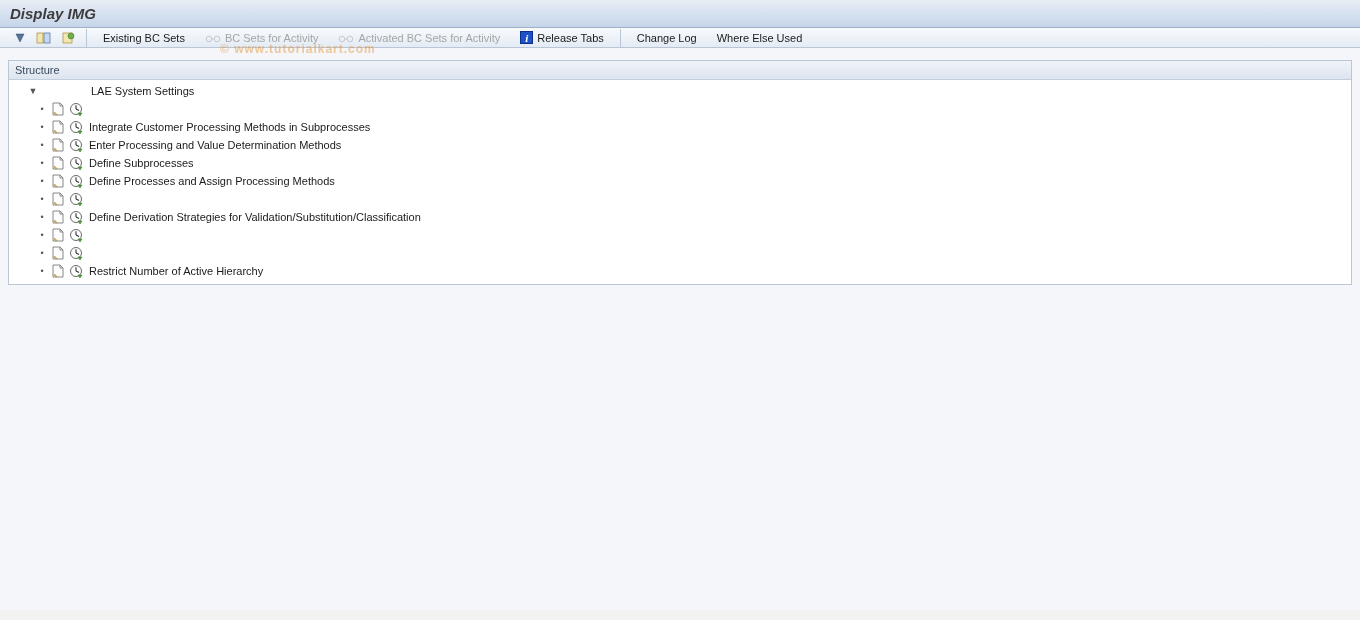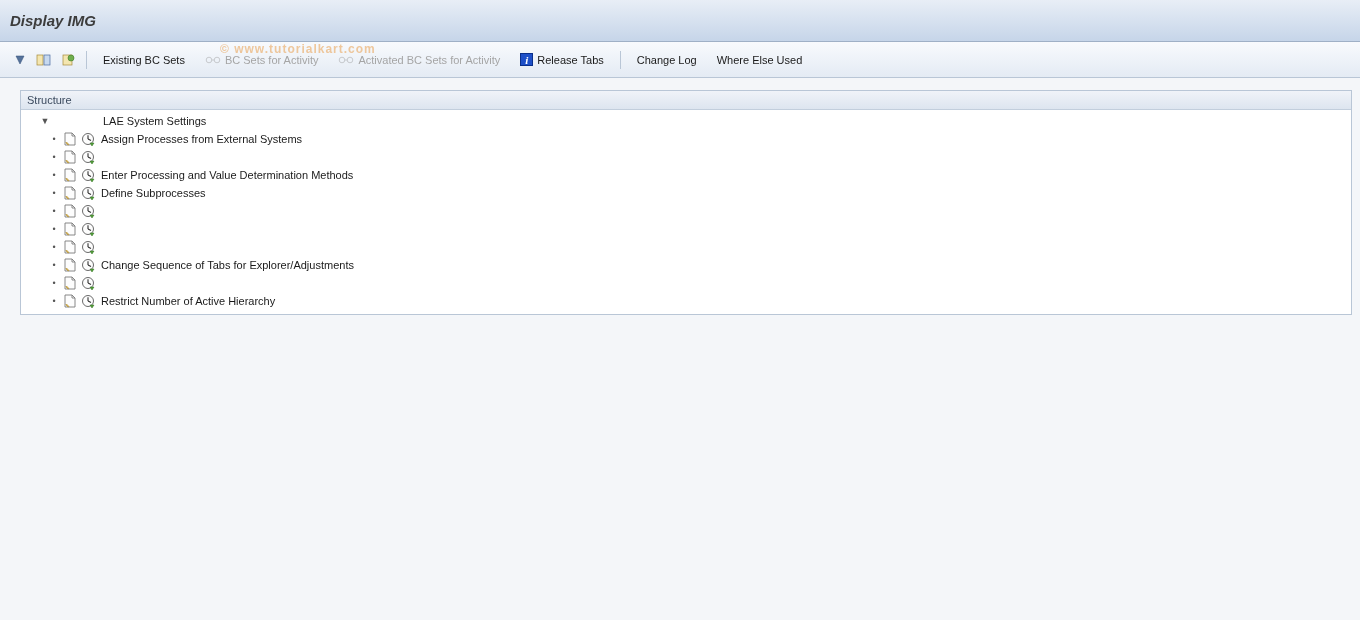--- a/index.html
+++ b/index.html
@@ -10,33 +10,33 @@
     background: #f2f2f2;
     color: #333;
     width: 1360px;
     height: 620px;
     overflow: hidden;
     position: relative;
   }
   .title-bar {
     background: linear-gradient(to bottom, #e8eef6 0%, #c6d5e9 100%);
     border-bottom: 1px solid #9fb0c6;
-    padding: 12px 10px;
+    padding: 5px 10px;
     font-size: 15px;
     font-style: italic;
     font-weight: bold;
     color: #3c3c3c;
   }
   .toolbar {
     background: linear-gradient(to bottom, #f8fafd 0%, #e4ebf4 100%);
     border-bottom: 1px solid #b9c6d6;
     padding: 4px 8px;
     display: flex;
     align-items: center;
-    height: 36px;
+    height: 20px;
   }
   .toolbar .sep {
     width: 1px;
     height: 18px;
     background: #b9c6d6;
     margin: 0 6px;
   }
   .tb-icon {
     width: 18px;
     height: 18px;
@@ -51,20 +51,21 @@
     margin: 0 2px;
     color: #1a1a1a;
     cursor: pointer;
     display: inline-flex;
     align-items: center;
     white-space: nowrap;
   }
   .tb-btn.disabled {
     color: #a5a5a5;
     cursor: default;
+    align-items: flex-end;
   }
   .tb-btn .glasses {
     width: 16px;
     height: 10px;
     margin-right: 4px;
     opacity: 0.4;
   }
   .tb-btn .info-ico {
     width: 13px;
     height: 13px;
@@ -74,21 +75,21 @@
     font-family: 'Times New Roman', serif;
     font-size: 11px;
     font-style: italic;
     display: inline-flex;
     align-items: center;
     justify-content: center;
     margin-right: 4px;
     border: 1px solid #0a2f8a;
   }
   .content-wrap {
-    padding: 12px 8px 8px 20px;
+    padding: 12px 8px 8px 8px;
     background: #f4f6f9;
     height: calc(100% - 58px);
   }
   .structure-panel {
     border: 1px solid #b9c6d6;
     background: #fff;
   }
   .structure-header {
     background: linear-gradient(to bottom, #f0f3f8 0%, #dde5ef 100%);
     border-bottom: 1px solid #c2cedc;
@@ -230,37 +231,37 @@
       <path d="M9 1 L9 4 L12 4" fill="none" stroke="#7a7a7a" stroke-width="0.9"></path>
       <path d="M3.5 10 L6 12.5 L5 13 L2.8 10.8 Z" fill="#e2b84a" stroke="#9b7b22" stroke-width="0.5"></path>
     </svg>
     <svg width="14" height="14" viewBox="0 0 14 14">
       <circle cx="7" cy="7" r="5.5" fill="#fdfdfd" stroke="#6a6a6a" stroke-width="1"></circle>
       <line x1="7" y1="7" x2="7" y2="3.2" stroke="#333" stroke-width="1.1"></line>
       <line x1="7" y1="7" x2="10" y2="8.5" stroke="#333" stroke-width="1.1"></line>
       <path d="M9 11 L13 11 L11 14 Z" fill="#54a33a" stroke="#2f6e1e" stroke-width="0.5"></path>
     </svg>
   </span>
-<span class="row-text">Assign Processes from External Systems</span>
-          </div>
-          <div class="tree-row child">
-            <span class="bullet">•</span>
-  <span class="row-icons">
-    <svg width="14" height="14" viewBox="0 0 14 14">
-      <path d="M2 1 L9 1 L12 4 L12 13 L2 13 Z" fill="#fdfdfd" stroke="#7a7a7a" stroke-width="0.9"></path>
-      <path d="M9 1 L9 4 L12 4" fill="none" stroke="#7a7a7a" stroke-width="0.9"></path>
-      <path d="M3.5 10 L6 12.5 L5 13 L2.8 10.8 Z" fill="#e2b84a" stroke="#9b7b22" stroke-width="0.5"></path>
-    </svg>
-    <svg width="14" height="14" viewBox="0 0 14 14">
-      <circle cx="7" cy="7" r="5.5" fill="#fdfdfd" stroke="#6a6a6a" stroke-width="1"></circle>
-      <line x1="7" y1="7" x2="7" y2="3.2" stroke="#333" stroke-width="1.1"></line>
-      <line x1="7" y1="7" x2="10" y2="8.5" stroke="#333" stroke-width="1.1"></line>
-      <path d="M9 11 L13 11 L11 14 Z" fill="#54a33a" stroke="#2f6e1e" stroke-width="0.5"></path>
-    </svg>
-  </span>
+          </div>
+          <div class="tree-row child">
+            <span class="bullet">•</span>
+  <span class="row-icons">
+    <svg width="14" height="14" viewBox="0 0 14 14">
+      <path d="M2 1 L9 1 L12 4 L12 13 L2 13 Z" fill="#fdfdfd" stroke="#7a7a7a" stroke-width="0.9"></path>
+      <path d="M9 1 L9 4 L12 4" fill="none" stroke="#7a7a7a" stroke-width="0.9"></path>
+      <path d="M3.5 10 L6 12.5 L5 13 L2.8 10.8 Z" fill="#e2b84a" stroke="#9b7b22" stroke-width="0.5"></path>
+    </svg>
+    <svg width="14" height="14" viewBox="0 0 14 14">
+      <circle cx="7" cy="7" r="5.5" fill="#fdfdfd" stroke="#6a6a6a" stroke-width="1"></circle>
+      <line x1="7" y1="7" x2="7" y2="3.2" stroke="#333" stroke-width="1.1"></line>
+      <line x1="7" y1="7" x2="10" y2="8.5" stroke="#333" stroke-width="1.1"></line>
+      <path d="M9 11 L13 11 L11 14 Z" fill="#54a33a" stroke="#2f6e1e" stroke-width="0.5"></path>
+    </svg>
+  </span>
+<span class="row-text">Integrate Customer Processing Methods in Subprocesses</span>
           </div>
           <div class="tree-row child">
             <span class="bullet">•</span>
   <span class="row-icons">
     <svg width="14" height="14" viewBox="0 0 14 14">
       <path d="M2 1 L9 1 L12 4 L12 13 L2 13 Z" fill="#fdfdfd" stroke="#7a7a7a" stroke-width="0.9"></path>
       <path d="M9 1 L9 4 L12 4" fill="none" stroke="#7a7a7a" stroke-width="0.9"></path>
       <path d="M3.5 10 L6 12.5 L5 13 L2.8 10.8 Z" fill="#e2b84a" stroke="#9b7b22" stroke-width="0.5"></path>
     </svg>
     <svg width="14" height="14" viewBox="0 0 14 14">
@@ -297,69 +298,70 @@
       <path d="M9 1 L9 4 L12 4" fill="none" stroke="#7a7a7a" stroke-width="0.9"></path>
       <path d="M3.5 10 L6 12.5 L5 13 L2.8 10.8 Z" fill="#e2b84a" stroke="#9b7b22" stroke-width="0.5"></path>
     </svg>
     <svg width="14" height="14" viewBox="0 0 14 14">
       <circle cx="7" cy="7" r="5.5" fill="#fdfdfd" stroke="#6a6a6a" stroke-width="1"></circle>
       <line x1="7" y1="7" x2="7" y2="3.2" stroke="#333" stroke-width="1.1"></line>
       <line x1="7" y1="7" x2="10" y2="8.5" stroke="#333" stroke-width="1.1"></line>
       <path d="M9 11 L13 11 L11 14 Z" fill="#54a33a" stroke="#2f6e1e" stroke-width="0.5"></path>
     </svg>
   </span>
-          </div>
-          <div class="tree-row child">
-            <span class="bullet">•</span>
-  <span class="row-icons">
-    <svg width="14" height="14" viewBox="0 0 14 14">
-      <path d="M2 1 L9 1 L12 4 L12 13 L2 13 Z" fill="#fdfdfd" stroke="#7a7a7a" stroke-width="0.9"></path>
-      <path d="M9 1 L9 4 L12 4" fill="none" stroke="#7a7a7a" stroke-width="0.9"></path>
-      <path d="M3.5 10 L6 12.5 L5 13 L2.8 10.8 Z" fill="#e2b84a" stroke="#9b7b22" stroke-width="0.5"></path>
-    </svg>
-    <svg width="14" height="14" viewBox="0 0 14 14">
-      <circle cx="7" cy="7" r="5.5" fill="#fdfdfd" stroke="#6a6a6a" stroke-width="1"></circle>
-      <line x1="7" y1="7" x2="7" y2="3.2" stroke="#333" stroke-width="1.1"></line>
-      <line x1="7" y1="7" x2="10" y2="8.5" stroke="#333" stroke-width="1.1"></line>
-      <path d="M9 11 L13 11 L11 14 Z" fill="#54a33a" stroke="#2f6e1e" stroke-width="0.5"></path>
-    </svg>
-  </span>
-          </div>
-          <div class="tree-row child">
-            <span class="bullet">•</span>
-  <span class="row-icons">
-    <svg width="14" height="14" viewBox="0 0 14 14">
-      <path d="M2 1 L9 1 L12 4 L12 13 L2 13 Z" fill="#fdfdfd" stroke="#7a7a7a" stroke-width="0.9"></path>
-      <path d="M9 1 L9 4 L12 4" fill="none" stroke="#7a7a7a" stroke-width="0.9"></path>
-      <path d="M3.5 10 L6 12.5 L5 13 L2.8 10.8 Z" fill="#e2b84a" stroke="#9b7b22" stroke-width="0.5"></path>
-    </svg>
-    <svg width="14" height="14" viewBox="0 0 14 14">
-      <circle cx="7" cy="7" r="5.5" fill="#fdfdfd" stroke="#6a6a6a" stroke-width="1"></circle>
-      <line x1="7" y1="7" x2="7" y2="3.2" stroke="#333" stroke-width="1.1"></line>
-      <line x1="7" y1="7" x2="10" y2="8.5" stroke="#333" stroke-width="1.1"></line>
-      <path d="M9 11 L13 11 L11 14 Z" fill="#54a33a" stroke="#2f6e1e" stroke-width="0.5"></path>
-    </svg>
-  </span>
-          </div>
-          <div class="tree-row child">
-            <span class="bullet">•</span>
-  <span class="row-icons">
-    <svg width="14" height="14" viewBox="0 0 14 14">
-      <path d="M2 1 L9 1 L12 4 L12 13 L2 13 Z" fill="#fdfdfd" stroke="#7a7a7a" stroke-width="0.9"></path>
-      <path d="M9 1 L9 4 L12 4" fill="none" stroke="#7a7a7a" stroke-width="0.9"></path>
-      <path d="M3.5 10 L6 12.5 L5 13 L2.8 10.8 Z" fill="#e2b84a" stroke="#9b7b22" stroke-width="0.5"></path>
-    </svg>
-    <svg width="14" height="14" viewBox="0 0 14 14">
-      <circle cx="7" cy="7" r="5.5" fill="#fdfdfd" stroke="#6a6a6a" stroke-width="1"></circle>
-      <line x1="7" y1="7" x2="7" y2="3.2" stroke="#333" stroke-width="1.1"></line>
-      <line x1="7" y1="7" x2="10" y2="8.5" stroke="#333" stroke-width="1.1"></line>
-      <path d="M9 11 L13 11 L11 14 Z" fill="#54a33a" stroke="#2f6e1e" stroke-width="0.5"></path>
-    </svg>
-  </span>
-<span class="row-text">Change Sequence of Tabs for Explorer/Adjustments</span>
+<span class="row-text">Define Processes and Assign Processing Methods</span>
+          </div>
+          <div class="tree-row child">
+            <span class="bullet">•</span>
+  <span class="row-icons">
+    <svg width="14" height="14" viewBox="0 0 14 14">
+      <path d="M2 1 L9 1 L12 4 L12 13 L2 13 Z" fill="#fdfdfd" stroke="#7a7a7a" stroke-width="0.9"></path>
+      <path d="M9 1 L9 4 L12 4" fill="none" stroke="#7a7a7a" stroke-width="0.9"></path>
+      <path d="M3.5 10 L6 12.5 L5 13 L2.8 10.8 Z" fill="#e2b84a" stroke="#9b7b22" stroke-width="0.5"></path>
+    </svg>
+    <svg width="14" height="14" viewBox="0 0 14 14">
+      <circle cx="7" cy="7" r="5.5" fill="#fdfdfd" stroke="#6a6a6a" stroke-width="1"></circle>
+      <line x1="7" y1="7" x2="7" y2="3.2" stroke="#333" stroke-width="1.1"></line>
+      <line x1="7" y1="7" x2="10" y2="8.5" stroke="#333" stroke-width="1.1"></line>
+      <path d="M9 11 L13 11 L11 14 Z" fill="#54a33a" stroke="#2f6e1e" stroke-width="0.5"></path>
+    </svg>
+  </span>
+          </div>
+          <div class="tree-row child">
+            <span class="bullet">•</span>
+  <span class="row-icons">
+    <svg width="14" height="14" viewBox="0 0 14 14">
+      <path d="M2 1 L9 1 L12 4 L12 13 L2 13 Z" fill="#fdfdfd" stroke="#7a7a7a" stroke-width="0.9"></path>
+      <path d="M9 1 L9 4 L12 4" fill="none" stroke="#7a7a7a" stroke-width="0.9"></path>
+      <path d="M3.5 10 L6 12.5 L5 13 L2.8 10.8 Z" fill="#e2b84a" stroke="#9b7b22" stroke-width="0.5"></path>
+    </svg>
+    <svg width="14" height="14" viewBox="0 0 14 14">
+      <circle cx="7" cy="7" r="5.5" fill="#fdfdfd" stroke="#6a6a6a" stroke-width="1"></circle>
+      <line x1="7" y1="7" x2="7" y2="3.2" stroke="#333" stroke-width="1.1"></line>
+      <line x1="7" y1="7" x2="10" y2="8.5" stroke="#333" stroke-width="1.1"></line>
+      <path d="M9 11 L13 11 L11 14 Z" fill="#54a33a" stroke="#2f6e1e" stroke-width="0.5"></path>
+    </svg>
+  </span>
+<span class="row-text">Define Derivation Strategies for Validation/Substitution/Classification</span>
+          </div>
+          <div class="tree-row child">
+            <span class="bullet">•</span>
+  <span class="row-icons">
+    <svg width="14" height="14" viewBox="0 0 14 14">
+      <path d="M2 1 L9 1 L12 4 L12 13 L2 13 Z" fill="#fdfdfd" stroke="#7a7a7a" stroke-width="0.9"></path>
+      <path d="M9 1 L9 4 L12 4" fill="none" stroke="#7a7a7a" stroke-width="0.9"></path>
+      <path d="M3.5 10 L6 12.5 L5 13 L2.8 10.8 Z" fill="#e2b84a" stroke="#9b7b22" stroke-width="0.5"></path>
+    </svg>
+    <svg width="14" height="14" viewBox="0 0 14 14">
+      <circle cx="7" cy="7" r="5.5" fill="#fdfdfd" stroke="#6a6a6a" stroke-width="1"></circle>
+      <line x1="7" y1="7" x2="7" y2="3.2" stroke="#333" stroke-width="1.1"></line>
+      <line x1="7" y1="7" x2="10" y2="8.5" stroke="#333" stroke-width="1.1"></line>
+      <path d="M9 11 L13 11 L11 14 Z" fill="#54a33a" stroke="#2f6e1e" stroke-width="0.5"></path>
+    </svg>
+  </span>
           </div>
           <div class="tree-row child">
             <span class="bullet">•</span>
   <span class="row-icons">
     <svg width="14" height="14" viewBox="0 0 14 14">
       <path d="M2 1 L9 1 L12 4 L12 13 L2 13 Z" fill="#fdfdfd" stroke="#7a7a7a" stroke-width="0.9"></path>
       <path d="M9 1 L9 4 L12 4" fill="none" stroke="#7a7a7a" stroke-width="0.9"></path>
       <path d="M3.5 10 L6 12.5 L5 13 L2.8 10.8 Z" fill="#e2b84a" stroke="#9b7b22" stroke-width="0.5"></path>
     </svg>
     <svg width="14" height="14" viewBox="0 0 14 14">

